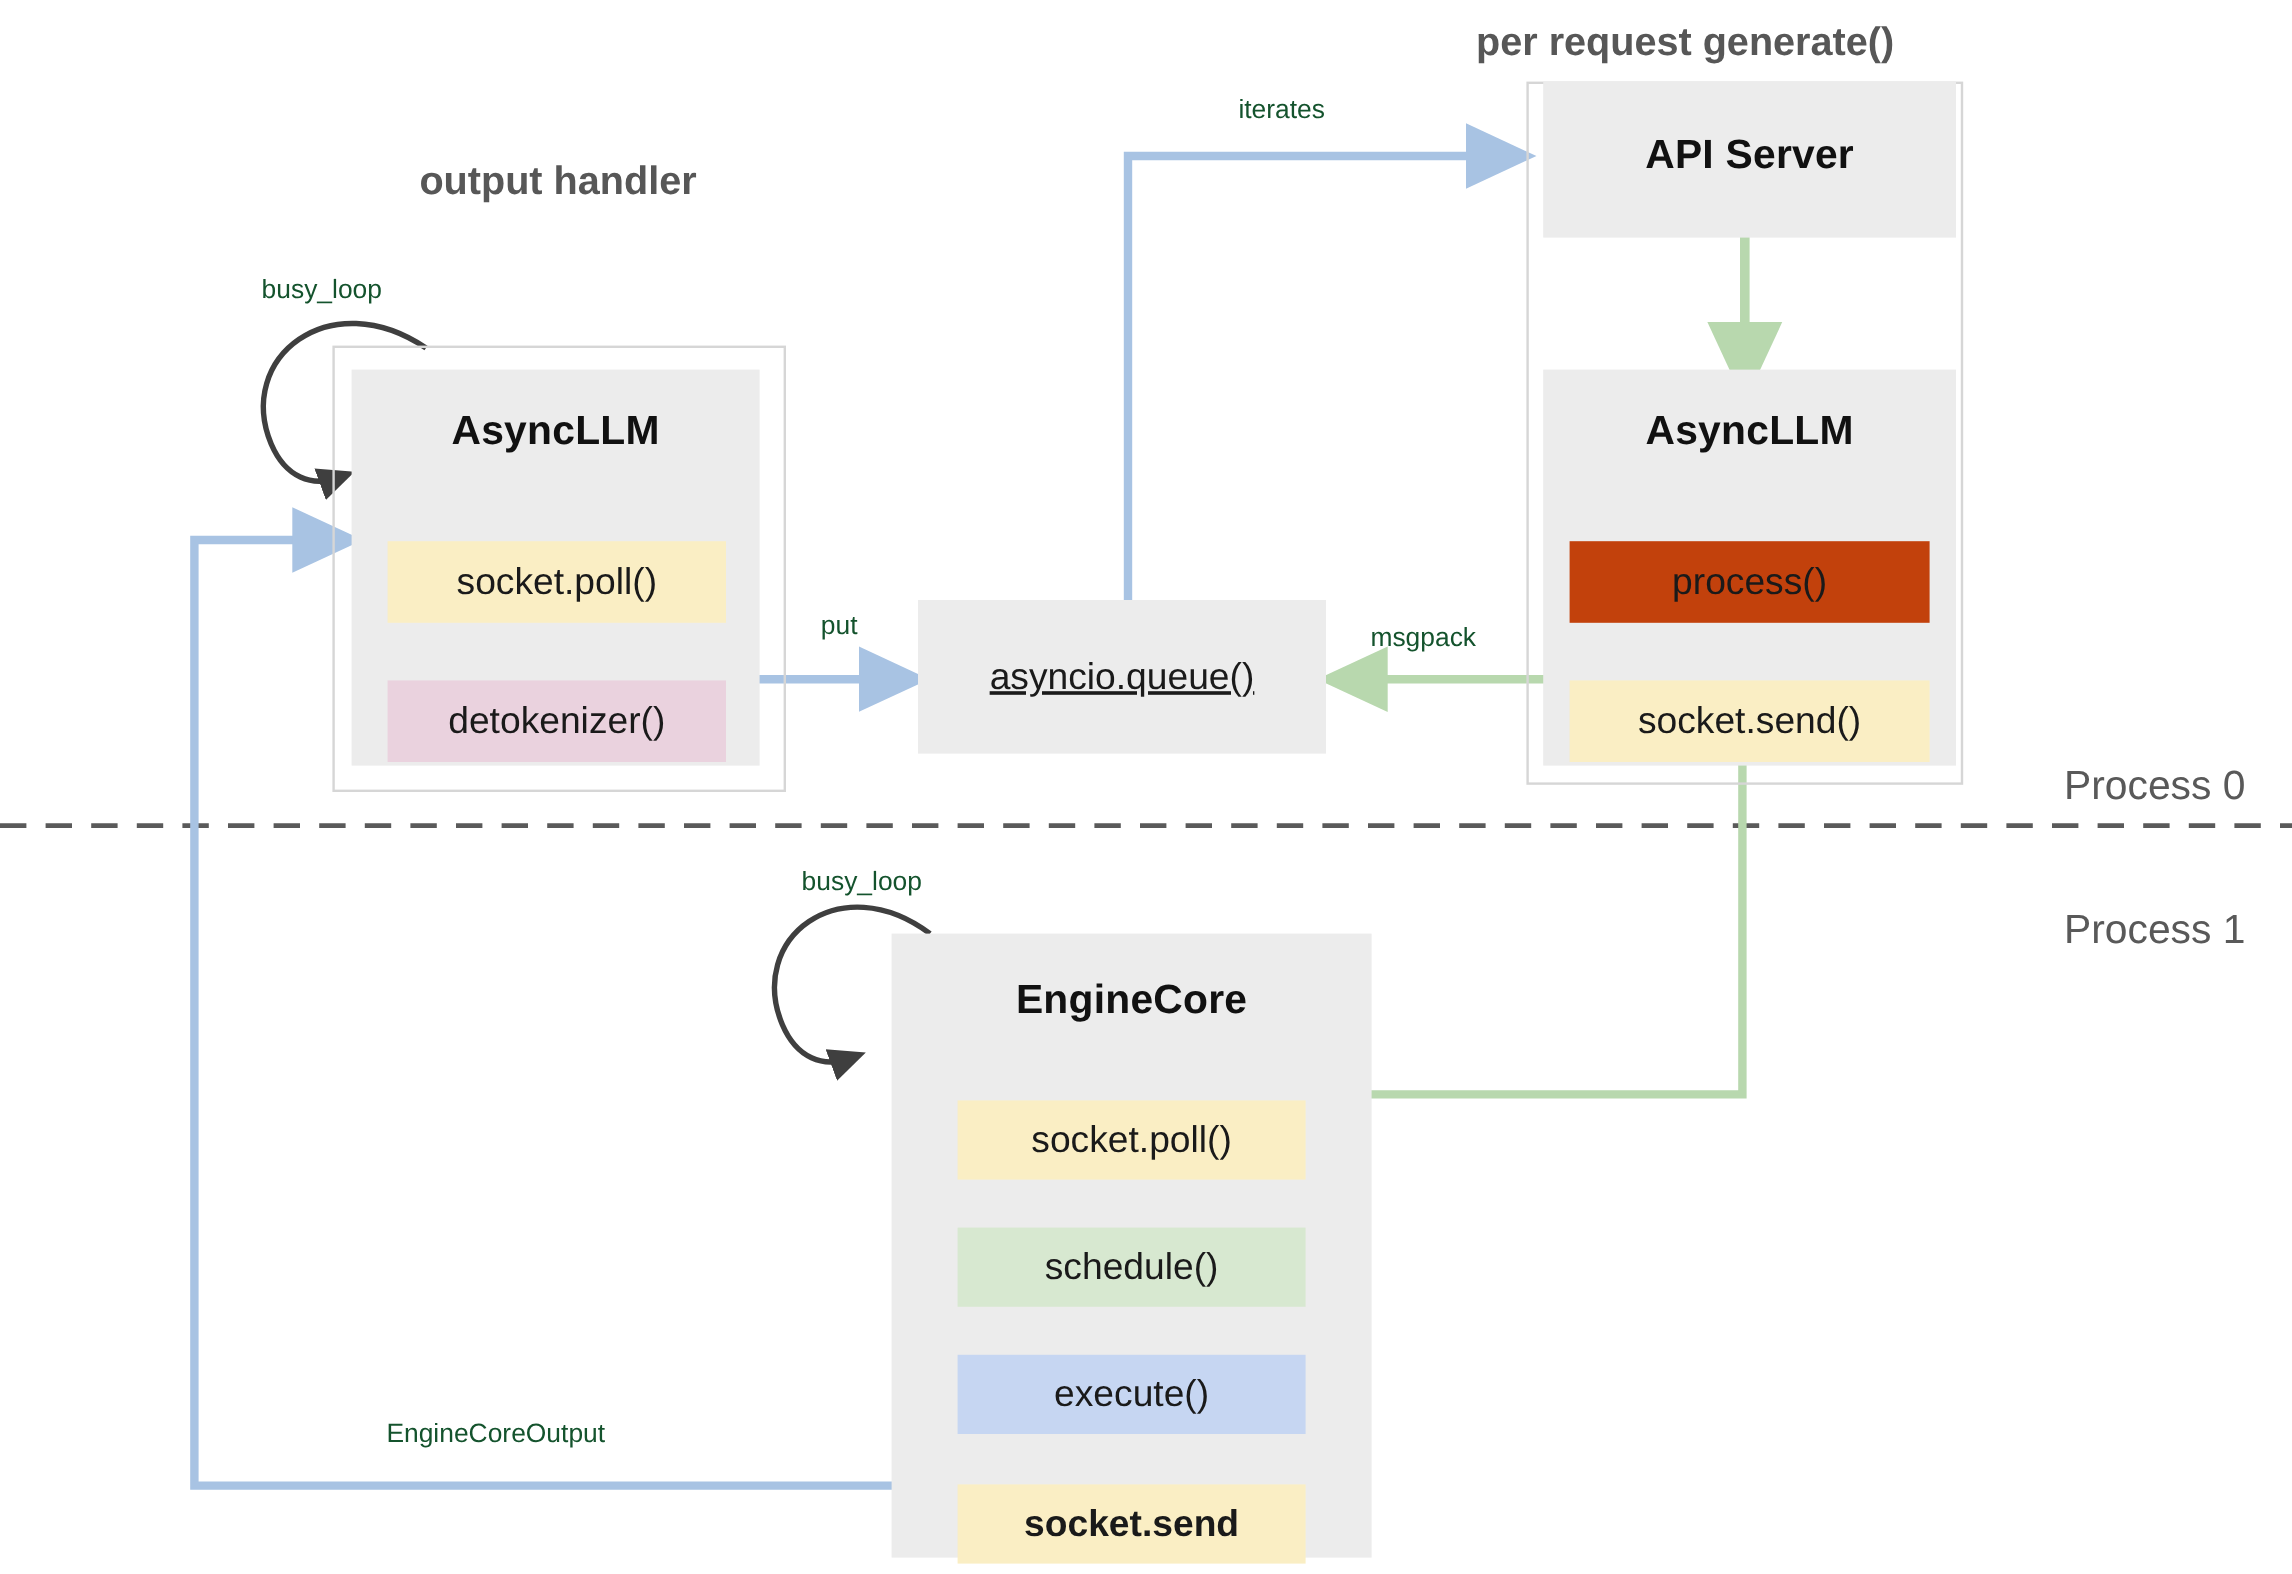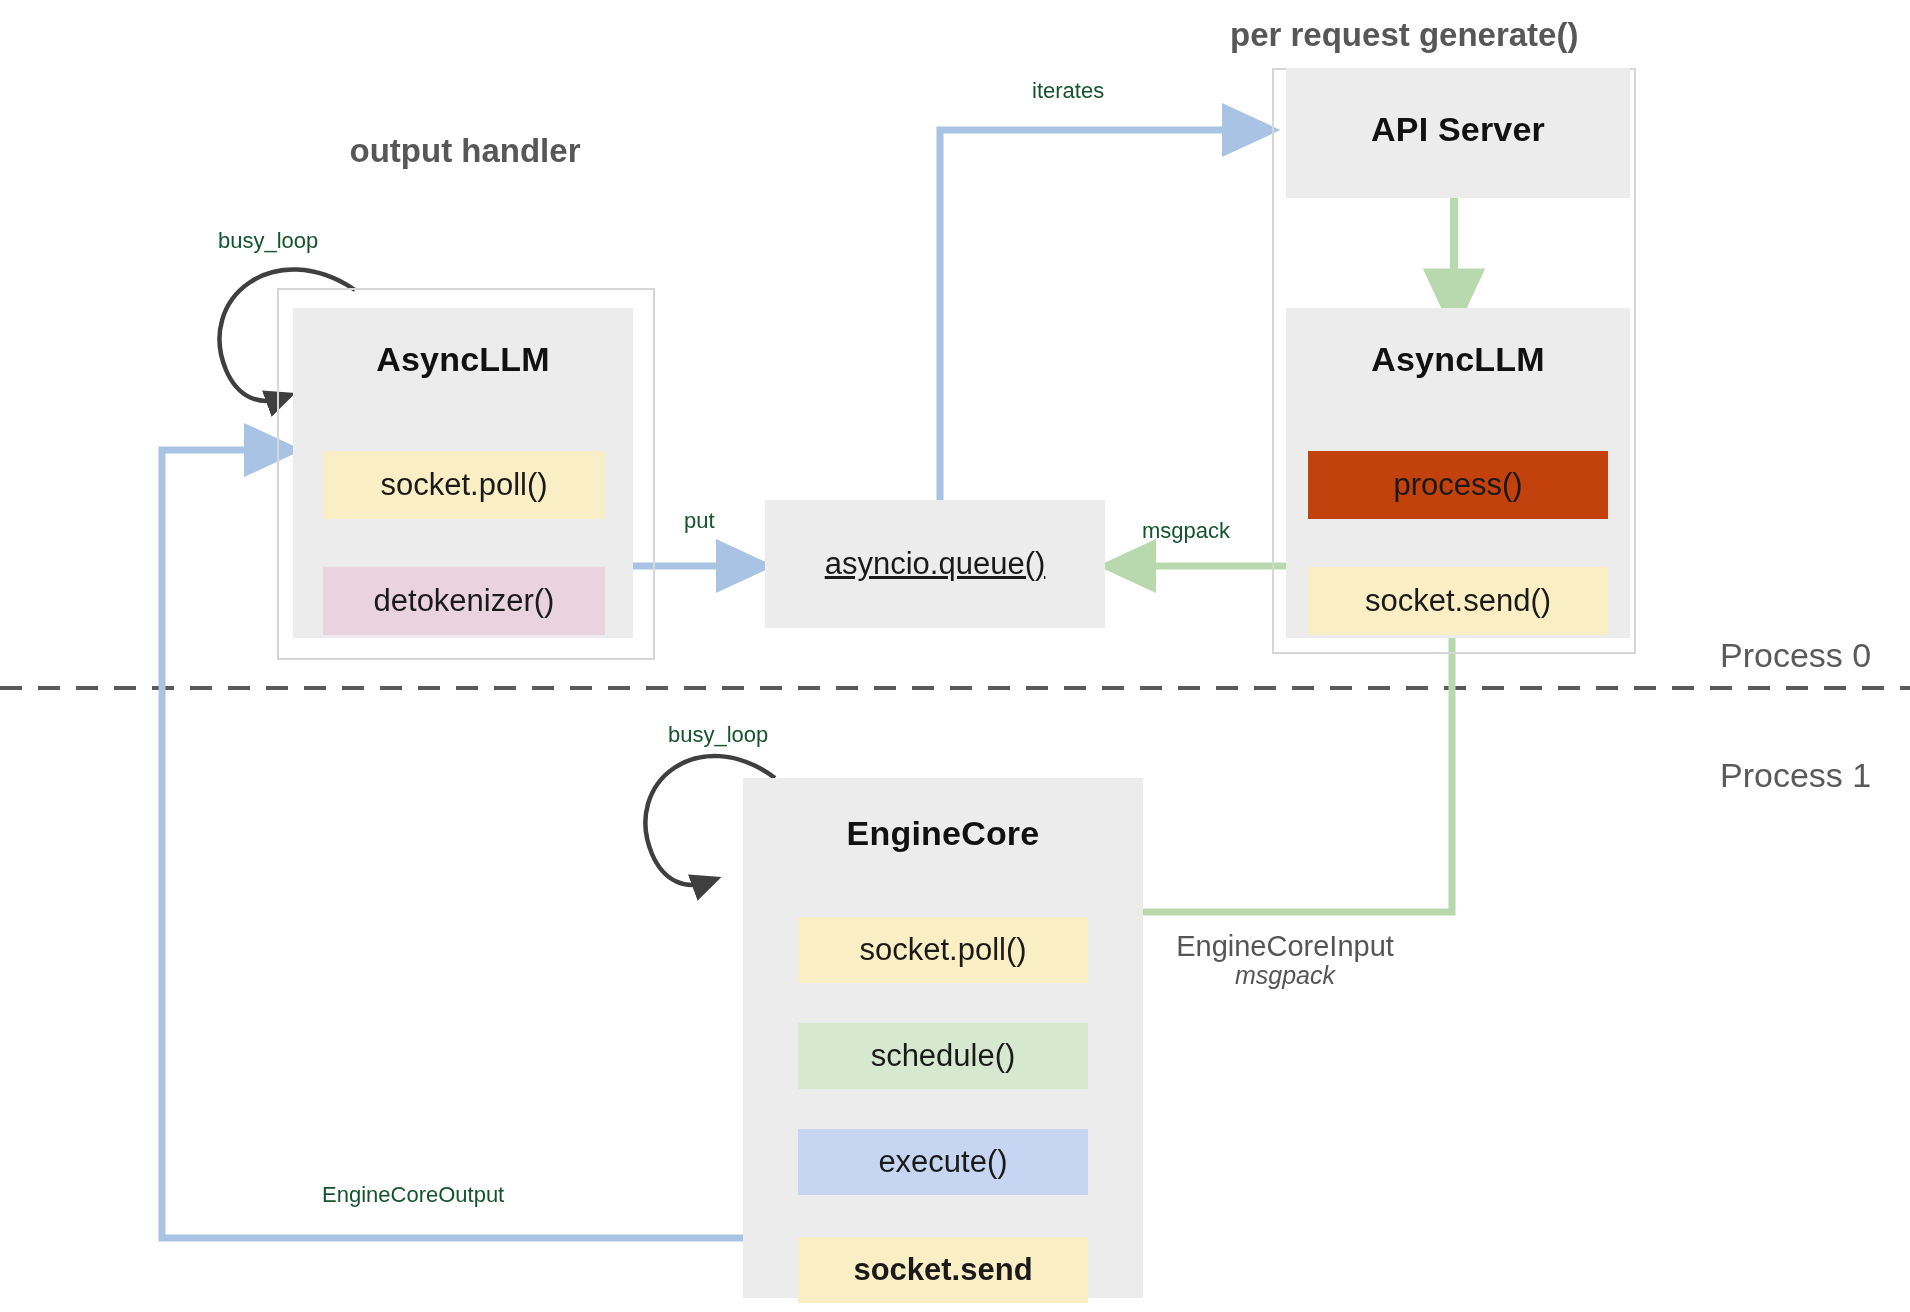--- a/index.html
+++ b/index.html
@@ -185,20 +185,16 @@
   <div class="sub-box" style="left:798px; top:882px; width:290px; height:66px; background:#faeec4;">socket.poll()</div>
 
   <div class="sub-box" style="left:798px; top:988px; width:290px; height:66px; background:#d7e8d0;">schedule()</div>
 
   <div class="sub-box" style="left:798px; top:1094px; width:290px; height:66px; background:#c6d6f2;">execute()</div>
 
   <div class="sub-box" style="left:798px; top:1202px; width:290px; height:66px; background:#faeec4;font-weight:bold;">socket.send</div>
 
   <div class="edge-label" style="left:668px; top:722px;">busy_loop</div>
 
-  <div class="msg-label" style="left:1120px; top:930px; width:330px;">
-    <span>EngineCoreInput</span>
-    <span class="msg-sub">msgpack</span>
-  </div>
 
   <div class="edge-label" style="left:322px; top:1182px;">EngineCoreOutput</div>
 
 </div>
 
 </body></html>

